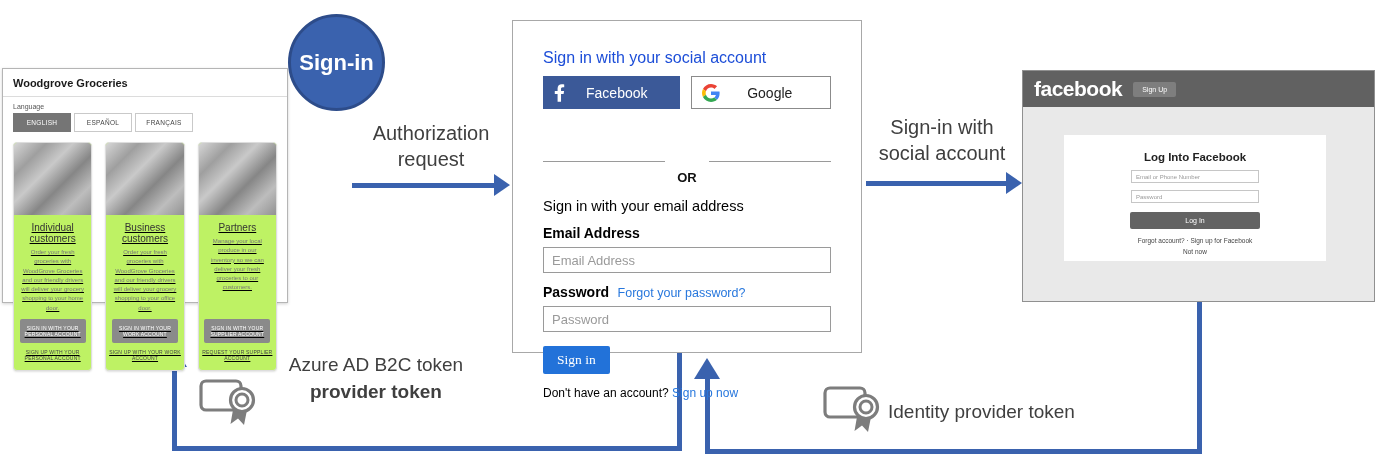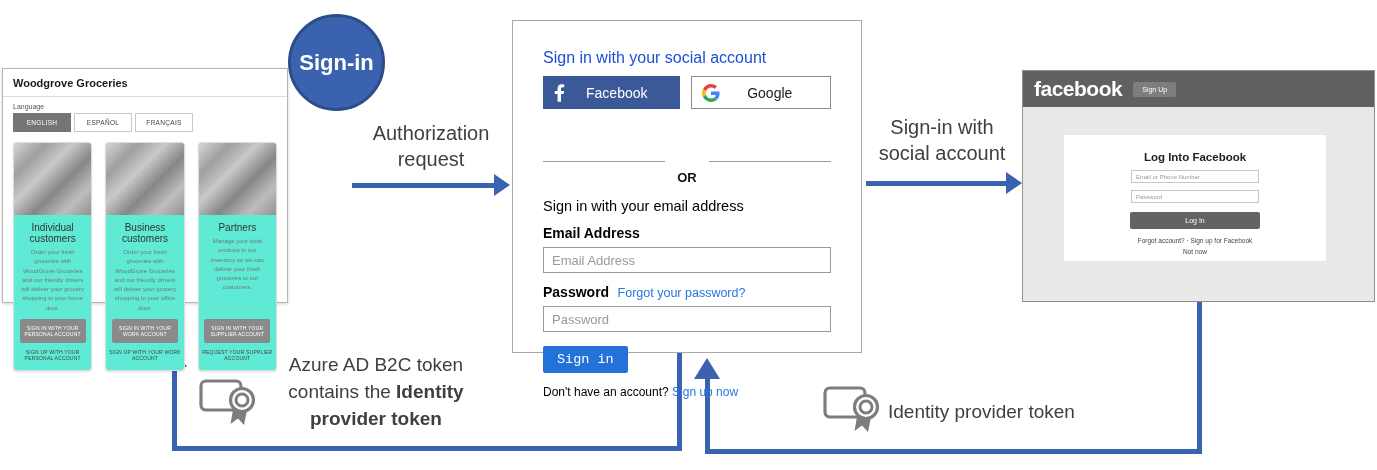--- a/index.html
+++ b/index.html
@@ -28,22 +28,22 @@
   .wg-panel { position: absolute; left: 2px; top: 68px; width: 286px; height: 235px;
     background: #fff; border: 1px solid #b5b5b5; box-shadow: 0 1px 3px rgba(0,0,0,.18); z-index: 4; }
   .wg-title { font-size: 11px; font-weight: bold; color: #1a1a1a; padding: 8px 10px 7px; border-bottom: 1px solid #dcdcdc; }
   .wg-lang { padding: 6px 10px 2px; }
   .wg-lang-label { font-size: 7px; color: #555; margin-bottom: 3px; }
   .wg-lang-row { display: flex; gap: 3px; }
   .lang-btn { font-family: inherit; font-size: 6.5px; padding: 5px 0; width: 58px; text-align: center;
     background: #fff; border: 1px solid #c9c9c9; color: #444; letter-spacing: .3px; cursor: pointer; }
   .lang-btn.active { background: #757575; border-color: #757575; color: #fff; }
   .wg-cards { display: flex; gap: 13px; padding: 8px 10px; }
-  .wg-card { flex: 1; border: 1px solid #ddd; border-radius: 4px; background: #5eead4;
-    box-shadow: 0 1px 2px rgba(0,0,0,.12); display: flex; flex-direction: column; overflow: hidden; }
+  .wg-card { flex: 1; border: 1px solid #ddd; border-radius: 4px; background: #bef264;
+    box-shadow: 0 1px 2px rgba(0,0,0,.12); display: flex; flex-direction: column; overflow: hidden; text-decoration: underline; }
   .wg-photo { height: 72px;
     background: linear-gradient(135deg,#d6d6d6 0%,#9f9f9f 22%,#c9c9c9 40%,#868686 60%,#bdbdbd 80%,#929292 100%); }
   .wg-card-title { font-size: 10px; color: #333; text-align: center; margin: 7px 4px 4px; }
   .wg-card-desc { font-size: 6px; color: #777; text-align: center; line-height: 1.55; padding: 0 7px; flex: 1; }
   .wg-card-btn { font-family: inherit; margin: 6px auto 5px; width: 85%; background: #8a8a8a; color: #fff;
     border: none; border-radius: 2px; font-size: 5px; padding: 6px 2px; letter-spacing: .2px; cursor: pointer; }
   .wg-card-link { font-size: 5px; color: #444; text-align: center; margin: 1px 0 9px; letter-spacing: .2px; cursor: pointer; }
 
   
   .b2c-panel { position: absolute; left: 512px; top: 20px; width: 350px; height: 333px;
@@ -59,21 +59,21 @@
   .b2c-divider { display: flex; align-items: center; gap: 12px; margin-top: 29px; }
   .b2c-divider .rule { flex: 1; height: 1px; background: #9a9a9a; }
   .b2c-divider .or { font-size: 13px; font-weight: bold; color: #111; margin-top: 32px; }
   .b2c-email-heading { font-size: 14.5px; color: #000; margin-top: 13px; }
   .b2c-field-label { font-size: 14px; font-weight: bold; color: #000; margin-top: 11px; display: inline-block; }
   .b2c-forgot { font-size: 12.5px; color: #2777dd; margin-left: 4px; cursor: pointer; }
   .b2c-input { display: block; width: 100%; height: 26px; margin-top: 5px; border: 1px solid #9a9a9a;
     font-size: 13px; padding: 0 8px; font-family: inherit; color: #333; }
   .b2c-input::placeholder { color: #9a9a9a; }
   .b2c-signin-btn { margin-top: 14px; background: #2272d9; color: #fff; border: none; border-radius: 2px;
-    font-size: 13.5px; font-family: Liberation Mono, monospace; padding: 6px 14px; cursor: pointer; }
+    font-size: 13.5px; font-family: Liberation Serif, serif; padding: 6px 14px; cursor: pointer; }
   .b2c-signup-row { margin-top: 12px; font-size: 12px; color: #000; }
   .b2c-signup-link { color: #2777dd; cursor: pointer; }
 
   
   .fbp { position: absolute; left: 1022px; top: 70px; width: 353px; height: 232px;
     background: #e9e9e9; border: 1px solid #909090; z-index: 4; }
   .fbp-header { height: 36px; background: #616161; display: flex; align-items: center; padding: 0 11px; }
   .fbp-logo { color: #fff; font-size: 21px; font-weight: bold; letter-spacing: -0.5px; }
   .fbp-signup { margin-left: 11px; background: #7e7e7e; color: #fff; border: none; border-radius: 2px;
     font-size: 7px; padding: 4px 9px; font-family: inherit; cursor: pointer; }
@@ -214,21 +214,20 @@
     <div class="head-up" style="left:161px; top:346px;"></div>
   </div>
   <svg class="cert-icon" style="left:198px; top:374px;" width="60" height="54" viewBox="0 0 60 54">
     <rect x="3" y="7" width="40" height="29" rx="5" fill="none" stroke="#7d7d7d" stroke-width="3.2"></rect>
     <path d="M36 30 L32.5 50 L40 44.5 L46 51 L50 31 Z" fill="#7d7d7d"></path>
     <circle cx="44" cy="26" r="11.5" fill="#ffffff" stroke="#7d7d7d" stroke-width="3.2"></circle>
     <circle cx="44" cy="26" r="6" fill="none" stroke="#7d7d7d" stroke-width="3"></circle>
   </svg>
   <div class="token-label" style="left:262px; top:351px; width:228px;">
     <div>Azure AD B2C token</div>
-    <div><span>contains the</span> <span class="b">Identity</span></div>
     <div class="b">provider token</div>
   </div>
 
   <div>
     <div class="vline" style="left:1197px; top:302px; width:5px; height:152px;"></div>
     <div class="hline" style="left:705px; top:449px; width:497px; height:5px;"></div>
     <div class="vline" style="left:705px; top:379px; width:5px; height:70px;"></div>
     <div class="head-up" style="left:694px; top:358px;"></div>
   </div>
   <svg class="cert-icon" style="left:822px; top:381px;" width="60" height="54" viewBox="0 0 60 54">

